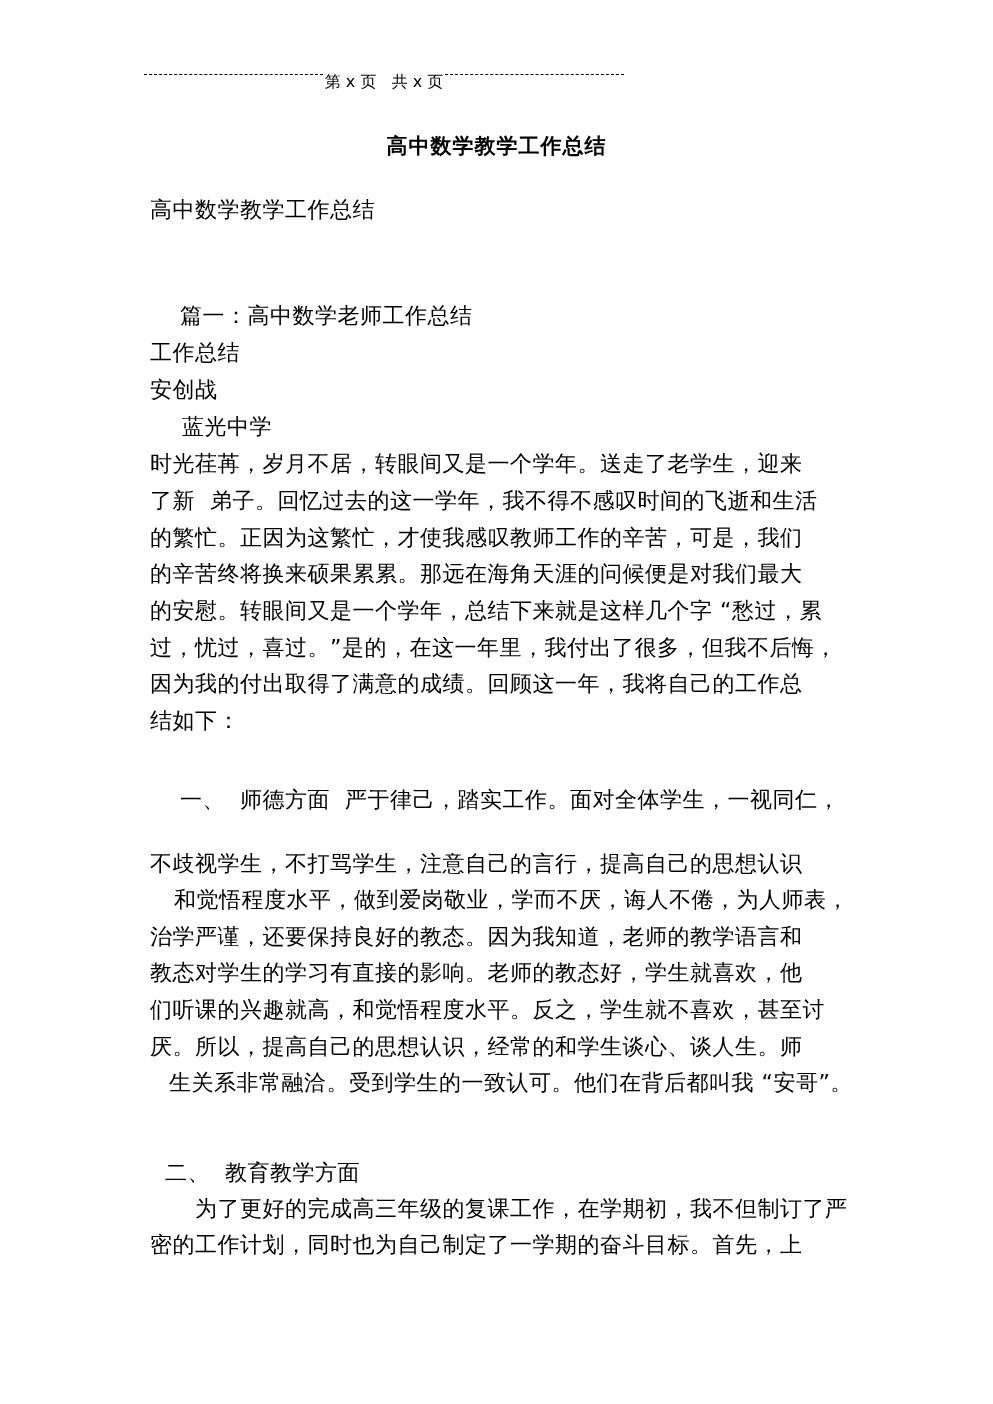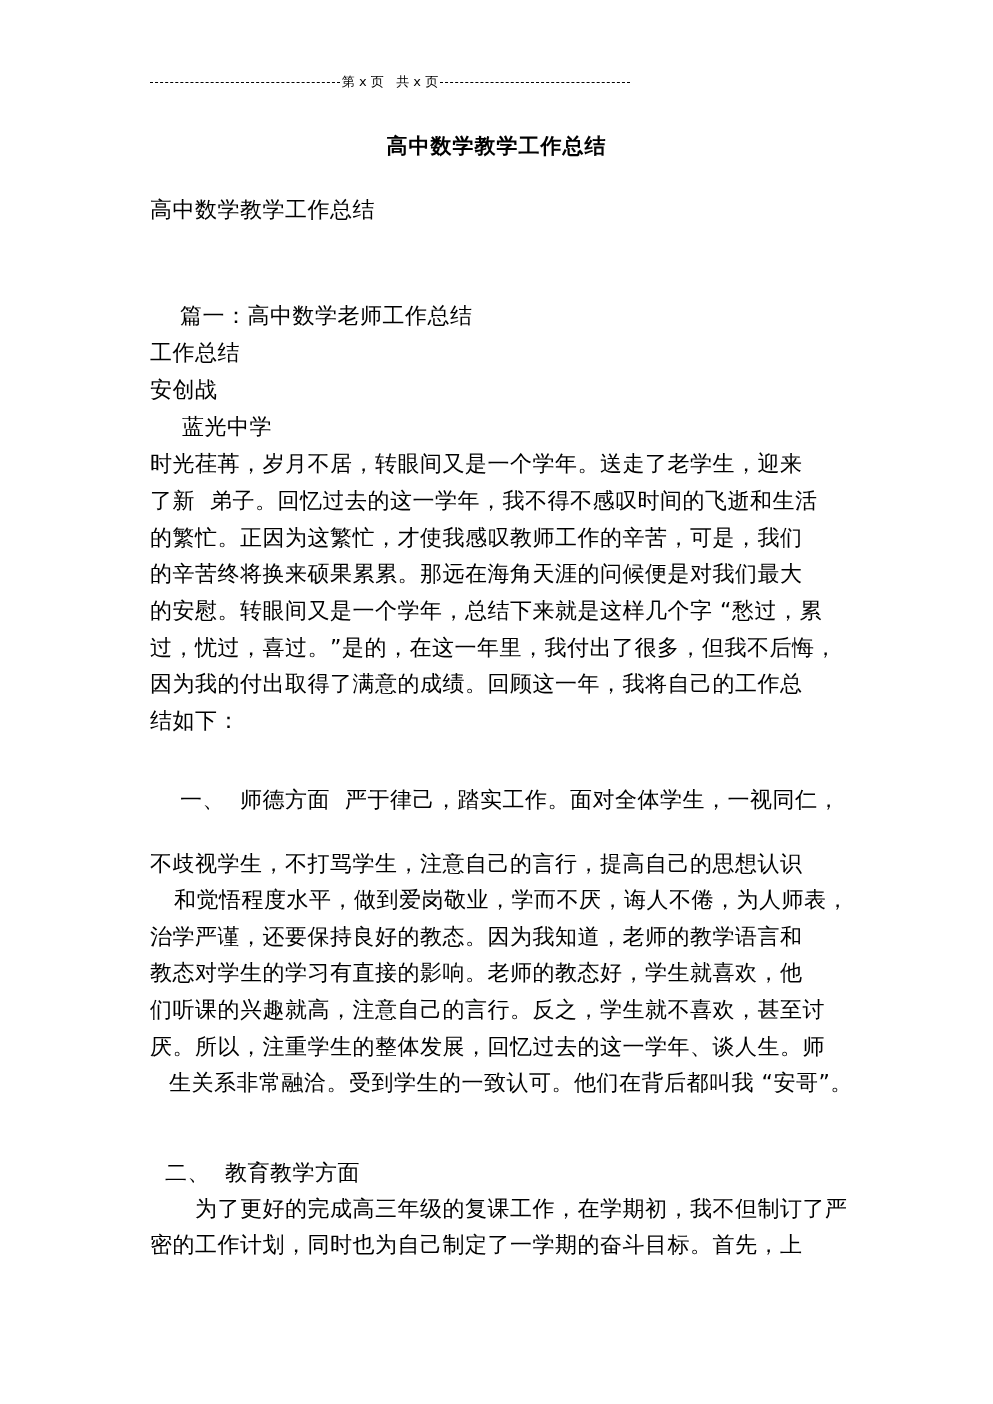--- a/index.html
+++ b/index.html
@@ -10,27 +10,26 @@
     body {
       width: 993px;
       height: 1404px;
       position: relative;
       overflow: hidden;
       font-family: "DejaVu Sans", "Liberation Sans", sans-serif;
       color: #000;
     }
     .header-line {
       position: absolute;
-      left: 150px;
+      left: 144px;
       top: 74px;
       width: 480px;
       height: 16px;
       display: flex;
-      align-items: center;
-      font-size: 13px;
+      font-size: 16px;
     }
     .dash {
       flex: 1;
       height: 0;
       border-top: 1px dashed #000;
     }
     .header-text {
       padding: 0 2px;
       white-space: pre;
       line-height: 16px;
@@ -82,19 +81,19 @@
 <div class="line" style="top:593px;">的安慰。转眼间又是一个学年，总结下来就是这样几个字 “愁过，累</div>
 <div class="line" style="top:630px;">过，忧过，喜过。”是的，在这一年里，我付出了很多，但我不后悔，</div>
 <div class="line" style="top:666px;">因为我的付出取得了满意的成绩。回顾这一年，我将自己的工作总</div>
 <div class="line" style="top:703px;">结如下：</div>
 
 <div class="line" style="top:782px;">    一、  师德方面  严于律己，踏实工作。面对全体学生，一视同仁，</div>
 <div class="line" style="top:846px;">不歧视学生，不打骂学生，注意自己的言行，提高自己的思想认识</div>
 <div class="line" style="top:882px;margin-left:24px;">和觉悟程度水平，做到爱岗敬业，学而不厌，诲人不倦，为人师表，</div>
 <div class="line" style="top:919px;">治学严谨，还要保持良好的教态。因为我知道，老师的教学语言和</div>
 <div class="line" style="top:955px;">教态对学生的学习有直接的影响。老师的教态好，学生就喜欢，他</div>
-<div class="line" style="top:992px;">们听课的兴趣就高，注意自己的言行。反之，学生就不喜欢，甚至讨</div>
-<div class="line" style="top:1029px;">厌。所以，注重学生的整体发展，回忆过去的这一学年、谈人生。师</div>
+<div class="line" style="top:992px;">们听课的兴趣就高，和觉悟程度水平。反之，学生就不喜欢，甚至讨</div>
+<div class="line" style="top:1029px;">厌。所以，提高自己的思想认识，经常的和学生谈心、谈人生。师</div>
 <div class="line" style="top:1065px;margin-left:19px;">生关系非常融洽。受到学生的一致认可。他们在背后都叫我 “安哥”。</div>
 
 <div class="line" style="top:1155px;">  二、  教育教学方面</div>
 <div class="line" style="top:1191px;margin-left:45px;">为了更好的完成高三年级的复课工作，在学期初，我不但制订了严</div>
 <div class="line" style="top:1227px;">密的工作计划，同时也为自己制定了一学期的奋斗目标。首先，上</div>
 
 </body></html>

